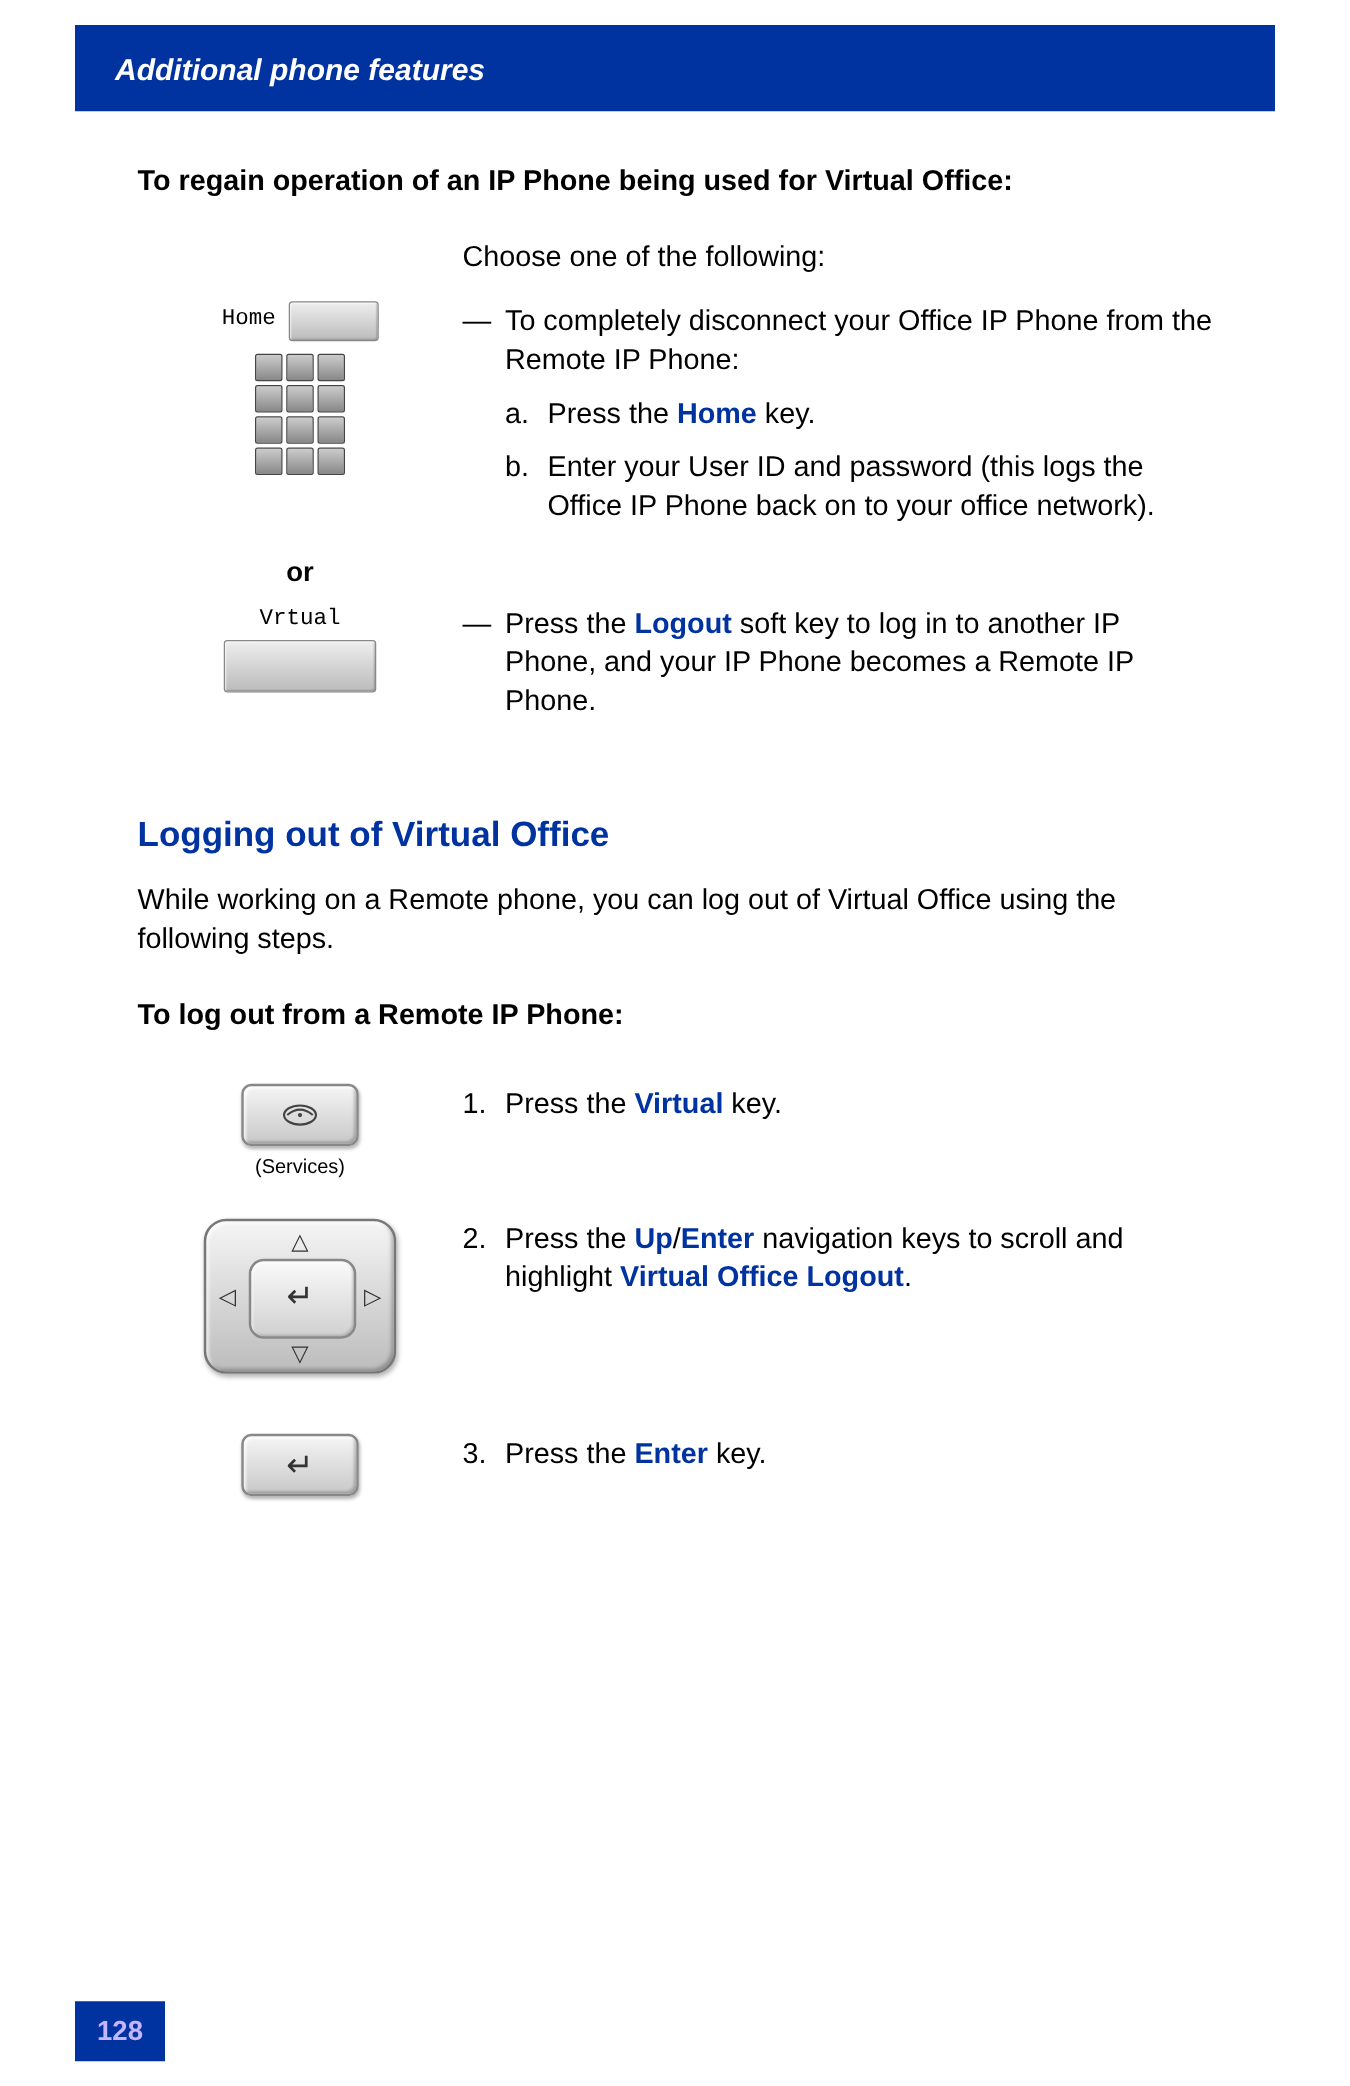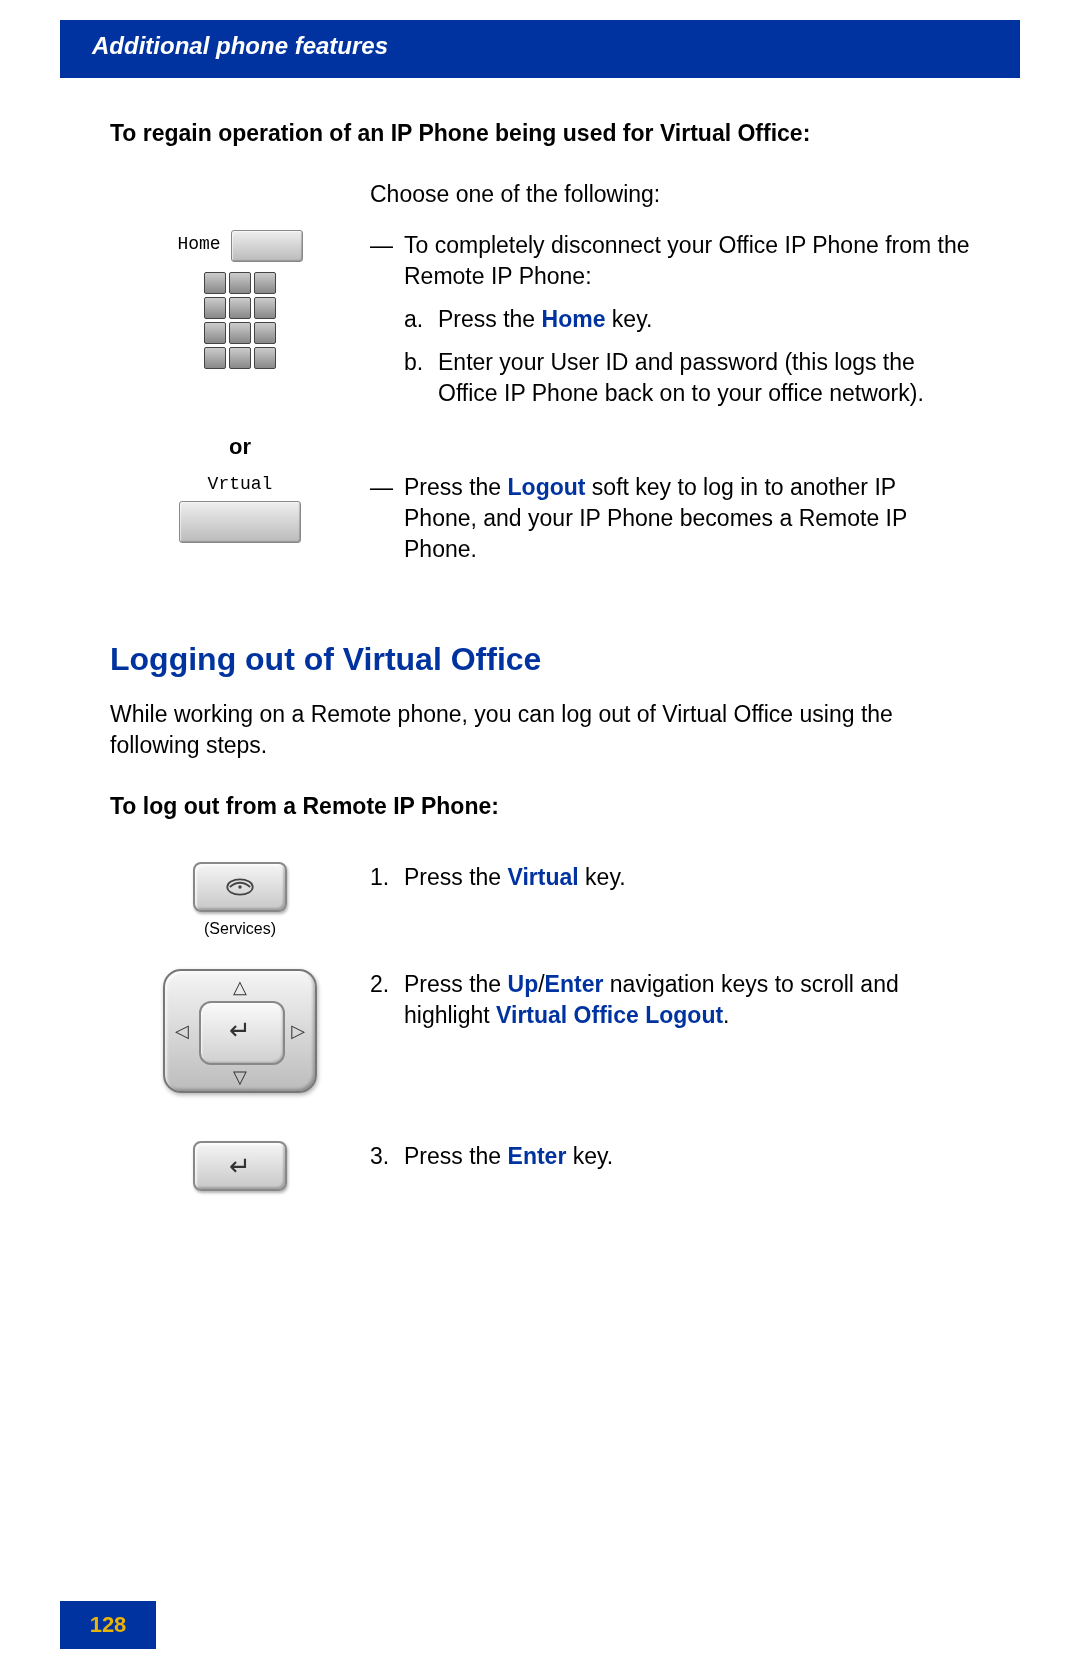--- a/index.html
+++ b/index.html
@@ -11,36 +11,36 @@
     height: 1669px;
     position: relative;
     color: #000;
   }
   .header-bar {
     background: #0033a0;
     color: #fff;
     font-weight: bold;
     font-style: italic;
     font-size: 24px;
-    padding: 12px 0 18px 32px;
+    padding: 23px 0 18px 32px;
     margin: 20px 60px 40px 60px;
   }
   .content {
     margin: 0 110px 0 110px;
     font-size: 23px;
     line-height: 1.35;
   }
   .bold-heading {
     font-weight: bold;
     margin-bottom: 30px;
   }
   .section-heading {
     color: #0033a0;
     font-weight: bold;
-    font-size: 32px;
+    font-size: 28px;
     margin-top: 60px;
     margin-bottom: 18px;
   }
   .row {
     display: flex;
     flex-direction: row;
     margin-bottom: 20px;
   }
   .left-col {
     width: 260px;
@@ -181,27 +181,27 @@
 
   .footer-bar {
     position: absolute;
     bottom: 20px;
     left: 60px;
     right: 60px;
     height: 48px;
   }
   .page-num-box {
     background: #0033a0;
-    color: #eab308;
+    color: #c4b5fd;
     font-weight: bold;
     font-size: 22px;
     display: inline-flex;
     align-items: center;
     justify-content: center;
-    width: 96px;
+    width: 72px;
     height: 48px;
   }
 </style>
 </head>
 <body>
 
 <div class="header-bar">
   <span>Additional phone features</span>
 </div>
 

